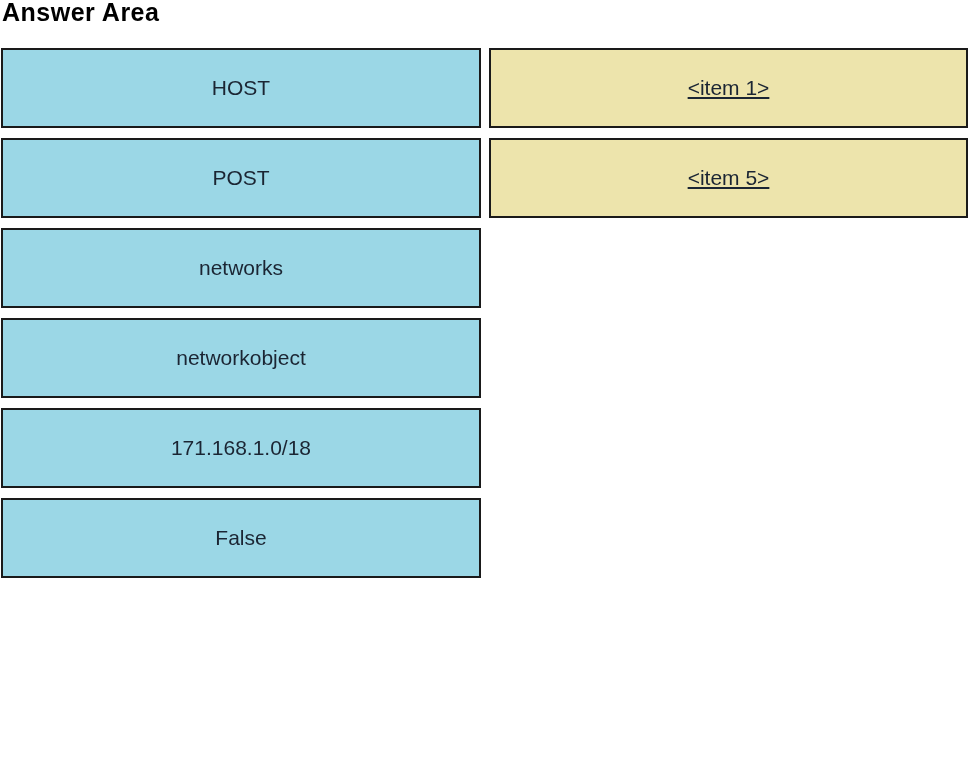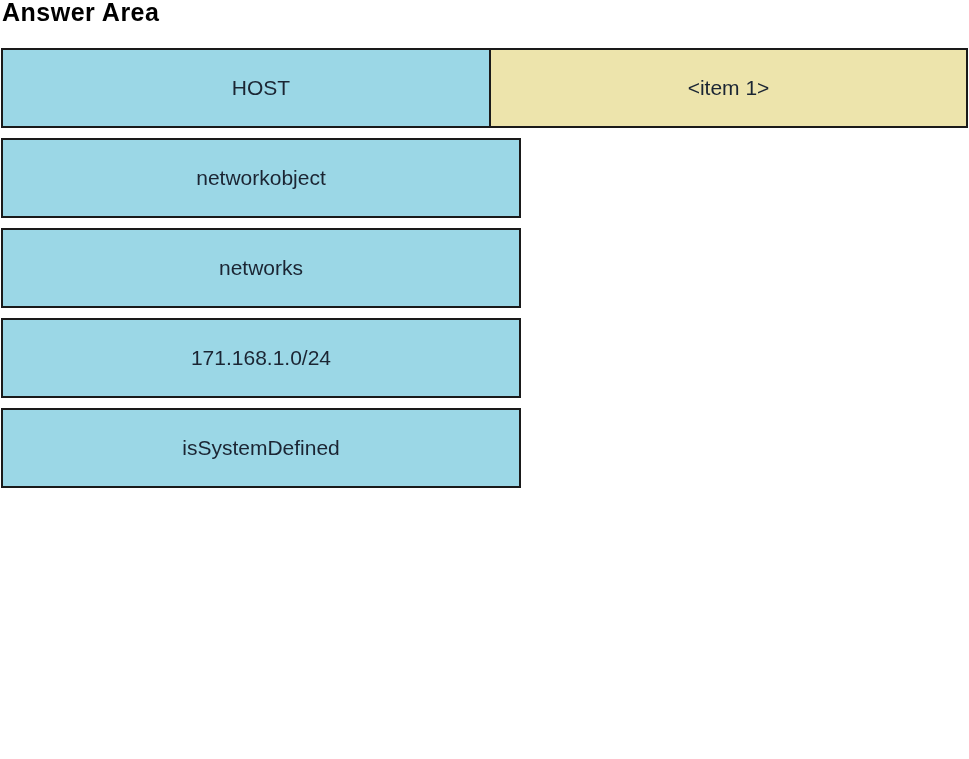--- a/index.html
+++ b/index.html
@@ -24,47 +24,49 @@
     color: #000000;
     letter-spacing: 0.5px;
   }
   .col {
     position: absolute;
     top: 48px;
     display: flex;
     flex-direction: column;
     gap: 10px;
   }
-  .col-left  { left: 1px;  width: 520px; }
+  .col-left  { left: 1px;  width: 480px; }
   .col-right { left: 489px; width: 479px; }
   .box {
     box-sizing: border-box;
     height: 80px;
     border: 2px solid var(--border-color, #1a1a1a);
     display: flex;
     align-items: center;
     justify-content: center;
     font-size: 21px;
     color: var(--text-color, #1b2533);
     cursor: default;
     user-select: none;
   }
   .source { background: var(--source-fill, #9bd7e6); }
-  .target { background: var(--target-fill, #ede4ac); }
+  .target { background: var(--target-fill, #ede4ac); text-decoration: underline; }
 </style>
 </head>
 <body style="--source-fill: #9BD7E6; --target-fill: #EDE4AC; --border-color: #1A1A1A; --text-color: #1B2533;">
 
 <div>
   <h1 class="title">Answer Area</h1>
 
   <div class="col col-left">
     <div class="box source">HOST</div>
+    <div class="box source">POST</div>
+    <div class="box source">networks</div>
     <div class="box source">networkobject</div>
-    <div class="box source">networks</div>
-    <div class="box source">171.168.1.0/24</div>
-    <div class="box source">isSystemDefined</div>
+    <div class="box source">171.168.1.0/18</div>
+    <div class="box source">False</div>
   </div>
 
   <div class="col col-right">
     <div class="box target">&lt;item 1&gt;</div>
+    <div class="box target">&lt;item 5&gt;</div>
   </div>
 </div>
 
 </body></html>

